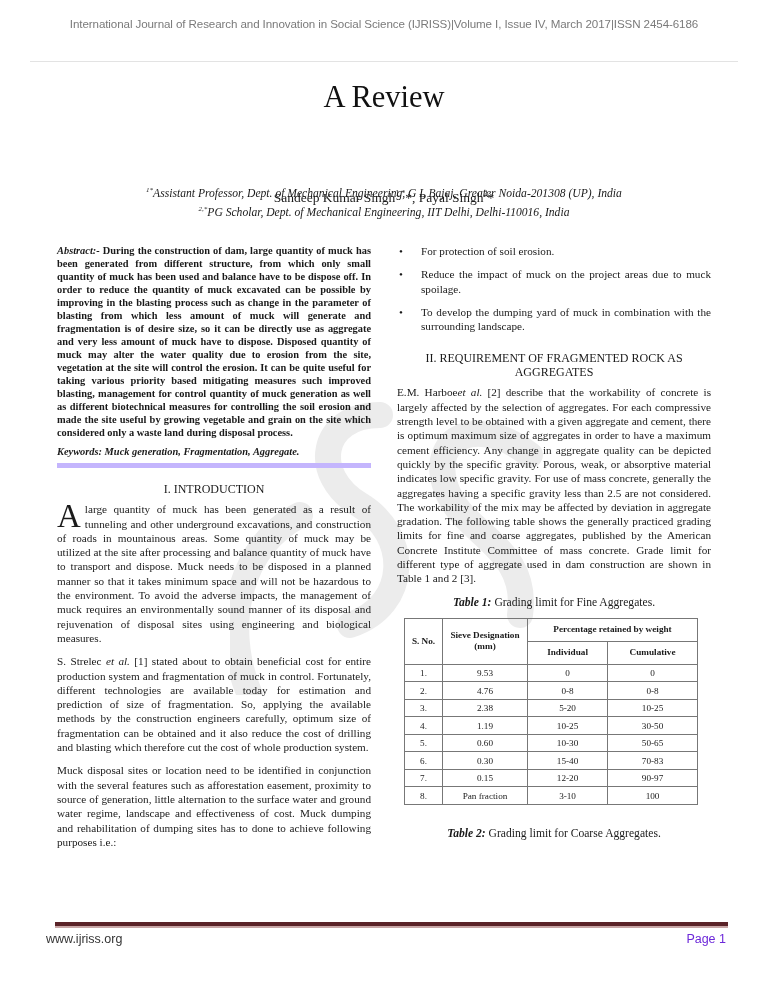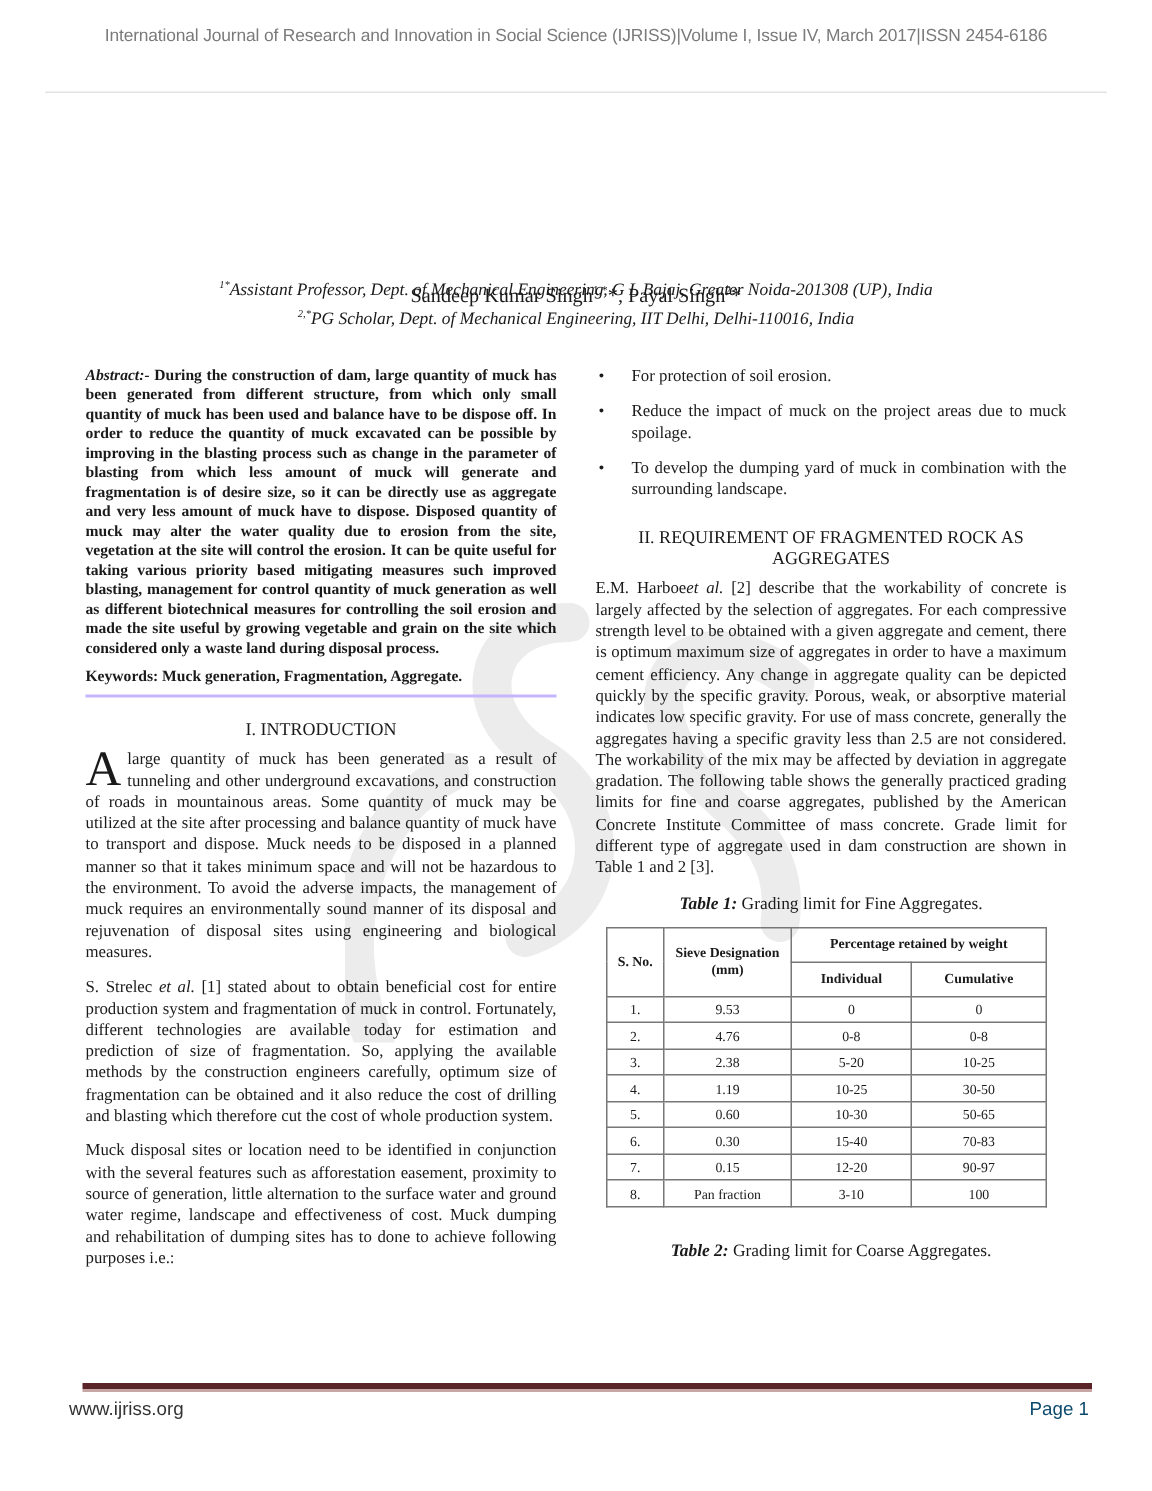--- a/index.html
+++ b/index.html
@@ -11,45 +11,46 @@
   .authors sup { font-size: 8px; }
   .affil { position: absolute; left: 0; width: 768px; text-align: center; font-size: 11.6px; font-style: italic; }
   .affil sup { font-size: 7px; }
   .affil1 { top: 186px; }
   .affil2 { top: 205px; }
   .col { position: absolute; top: 244px; font-size: 11.2px; line-height: 14.3px; text-align: justify; }
   .col-left { left: 57px; width: 314px; }
   .col-right { left: 397px; width: 314px; }
   .abstract { font-weight: bold; font-size: 10.4px; line-height: 13px; }
   .abstract .lbl { font-style: italic; }
-  .keywords { font-weight: bold; font-size: 10.4px; margin-top: 6px; padding-bottom: 4px; border-bottom: 2px solid #c4b5fd; }
+  .keywords { font-weight: bold; font-style: italic; font-size: 10.4px; margin-top: 6px; padding-bottom: 4px; border-bottom: 5px solid #c4b5fd; }
   .section-head { text-align: center; font-size: 12px; margin: 14px 0 6px 0; line-height: 14px; }
   p { margin: 0 0 9px 0; }
   .dropcap { float: left; font-size: 33px; line-height: 27px; margin: 1px 4px 0 0; }
   ul.purposes { list-style: none; margin: 0; padding: 0; }
   ul.purposes li { position: relative; padding-left: 24px; margin-bottom: 9px; }
   ul.purposes li .bullet { position: absolute; left: 2px; top: 0; }
   .table-caption { text-align: center; font-size: 11.6px; margin: 10px 0 8px 0; }
   .table-caption b { font-weight: bold; font-style: italic; }
   table.grading { border-collapse: collapse; margin-left: 7px; width: 294px; font-size: 9.2px; }
   table.grading td, table.grading th { border: 1px solid #777; text-align: center; padding: 0; height: 16.5px; }
   table.grading th { font-weight: bold; font-size: 9.2px; line-height: 11px; }
   .watermark { position: absolute; left: 230px; top: 395px; width: 320px; height: 300px; pointer-events: none; }
   .footer-rule-dark { position: absolute; top: 922px; left: 55px; width: 673px; height: 4px; background: #5a2328; }
   .footer-rule-light { position: absolute; top: 926px; left: 55px; width: 673px; height: 2px; background: #c8a6a6; }
   .footer-left { position: absolute; top: 932px; left: 46px; font-family: "Liberation Sans", sans-serif; font-size: 12.5px; color: #333; }
-  .footer-right { position: absolute; top: 932px; right: 42px; font-family: "Liberation Sans", sans-serif; font-size: 12.5px; color: #0c4a6e; }
+  .footer-right { position: absolute; top: 932px; right: 42px; font-family: "Liberation Sans", sans-serif; font-size: 12.5px; color: #6d28d9; }
 </style>
 </head>
 <body>
 
 <div class="journal-header">International Journal of Research and Innovation in Social Science (IJRISS)|Volume I, Issue IV, March 2017|ISSN 2454-6186</div>
 <div class="journal-rule"></div>
 
 <div class="title">
+  <div>A Review</div>
 </div>
 
 <div class="authors">
   <span>Sandeep Kumar Singh</span><sup>1,*</sup><span>*, </span><span>Payal Singh</span><sup>2</sup><span>*</span>
 </div>
 
 <div class="affil affil1">
   <sup>1*</sup><span>Assistant Professor, Dept. of Mechanical Engineering, G L Bajaj, Greater Noida-201308 (UP), India</span>
 </div>
 <div class="affil affil2">

